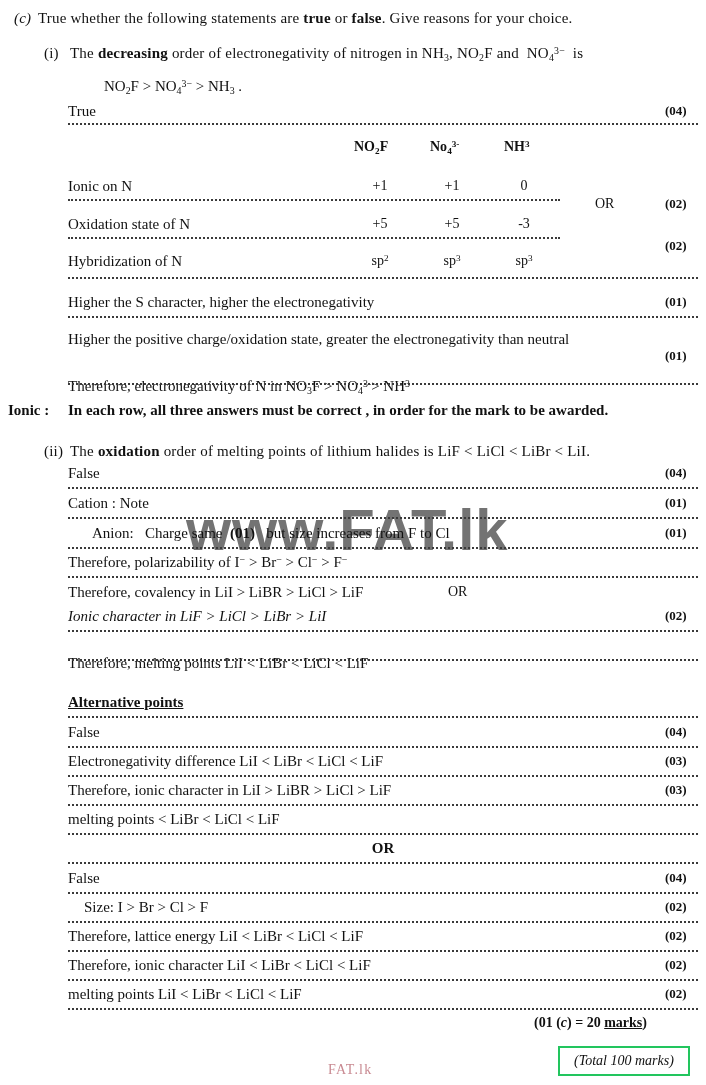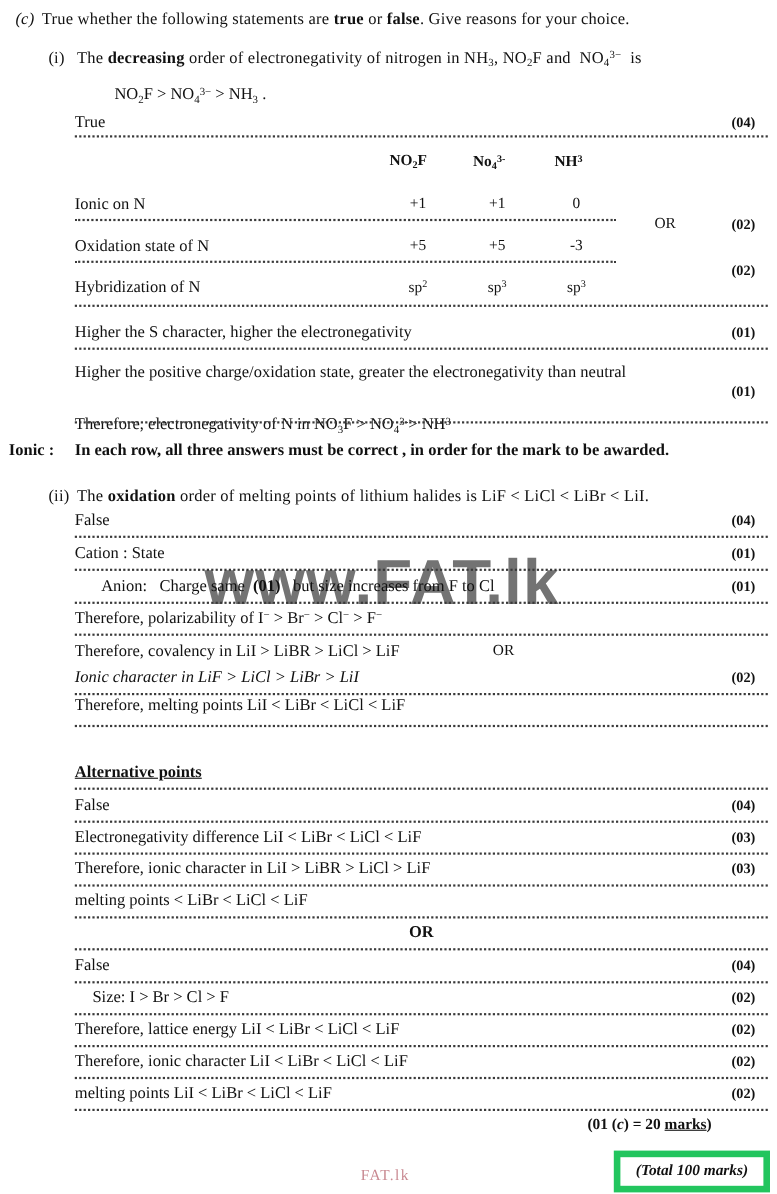--- a/index.html
+++ b/index.html
@@ -122,24 +122,24 @@
 
   .or-center {
     position: absolute;
     font-weight: bold;
     font-size: 15px;
     text-align: center;
   }
 
   .total-box {
     position: absolute;
-    border: 6px solid #22c55e;
+    border: 2px solid #22c55e;
     padding: 5px 14px;
     font-style: italic;
-    font-weight: bold;
+    font-weight: normal;
     font-size: 14px;
     white-space: nowrap;
   }
 
   .subtotal {
     position: absolute;
     font-weight: bold;
     font-size: 14px;
     white-space: nowrap;
   }
@@ -216,21 +216,21 @@
 
     <div class="lead" style="left:44px; top:443px;">(ii)</div>
     <div class="lead" style="left:70px; top:443px;">
       <span>The </span><span class="b">oxidation</span><span> order of melting points of lithium halides is LiF &lt; LiCl &lt; LiBr &lt; LiI.</span>
     </div>
 
     <div class="body-line" style="left:68px; top:465px;">False</div>
     <div class="mark" style="left:665px; top:465px;">(04)</div>
     <div class="dots" style="left:68px; top:487px; width:630px;"></div>
 
-    <div class="body-line" style="left:68px; top:495px;">Cation : State</div>
+    <div class="body-line" style="left:68px; top:495px;">Cation : Note</div>
     <div class="mark" style="left:665px; top:495px;">(01)</div>
     <div class="dots" style="left:68px; top:517px; width:630px;"></div>
 
     <div class="body-line" style="left:68px; top:525px;margin-left:24px;">
       Anion:&nbsp;&nbsp; Charge same&nbsp; <span class="b">(01)</span>&nbsp;&nbsp; but size increases from F to Cl
     </div>
     <div class="mark" style="left:665px; top:525px;">(01)</div>
     <div class="dots" style="left:68px; top:547px; width:630px;"></div>
 
     <div class="body-line" style="left:68px; top:554px;">
@@ -238,21 +238,21 @@
     </div>
     <div class="dots" style="left:68px; top:576px; width:630px;"></div>
 
     <div class="body-line" style="left:68px; top:584px;">Therefore, covalency in LiI &gt; LiBR &gt; LiCl &gt; LiF</div>
     <div class="or-label" style="left:448px; top:584px;">OR</div>
 
     <div class="body-line" style="left:68px; top:608px;font-style:italic;">Ionic character in LiF &gt; LiCl &gt; LiBr &gt; LiI</div>
     <div class="mark" style="left:665px; top:608px;">(02)</div>
     <div class="dots" style="left:68px; top:630px; width:630px;"></div>
 
-    <div class="body-line" style="left:68px; top:633px;">Therefore, melting points  LiI &lt; LiBr &lt; LiCl &lt; LiF</div>
+    <div class="body-line" style="left:68px; top:655px;">Therefore, melting points  LiI &lt; LiBr &lt; LiCl &lt; LiF</div>
     <div class="dots" style="left:68px; top:659px; width:630px;"></div>
 
     <div class="body-line b u" style="left:68px; top:694px;">Alternative points</div>
     <div class="dots" style="left:68px; top:716px; width:630px;"></div>
 
     <div class="body-line" style="left:68px; top:724px;">False</div>
     <div class="mark" style="left:665px; top:724px;">(04)</div>
     <div class="dots" style="left:68px; top:746px; width:630px;"></div>
 
     <div class="body-line" style="left:68px; top:753px;">Electronegativity difference  LiI &lt; LiBr &lt; LiCl &lt; LiF</div>

